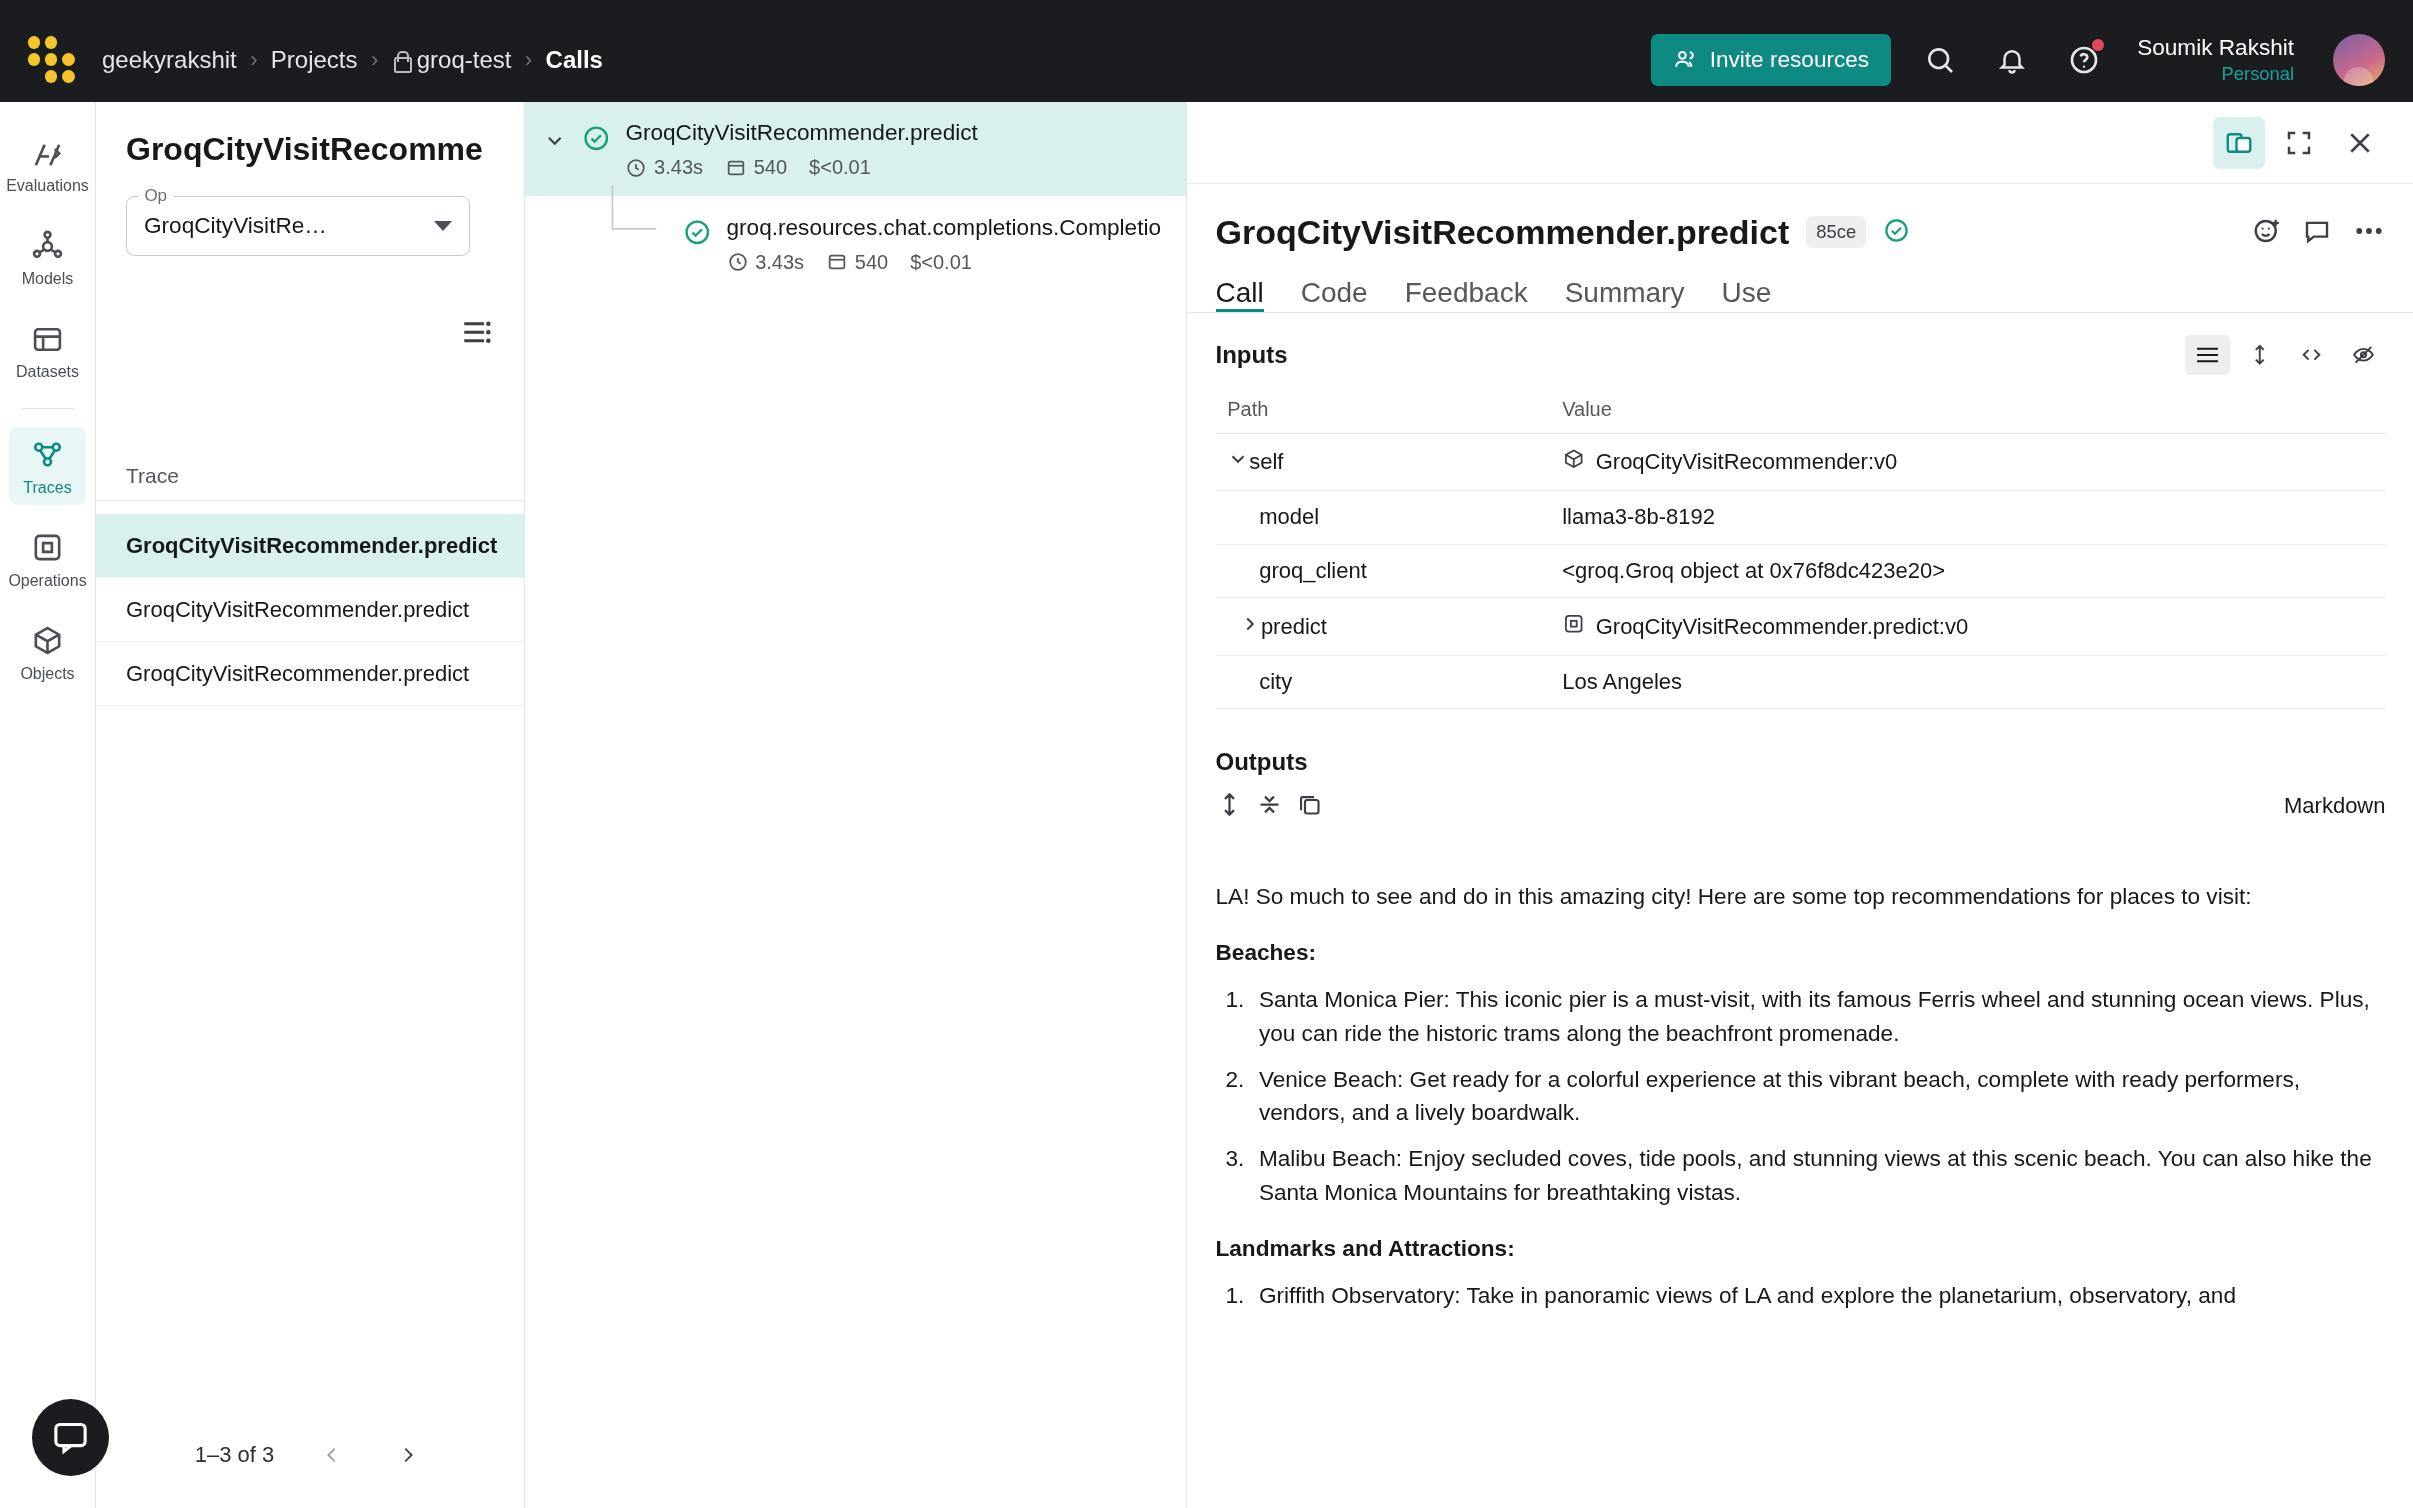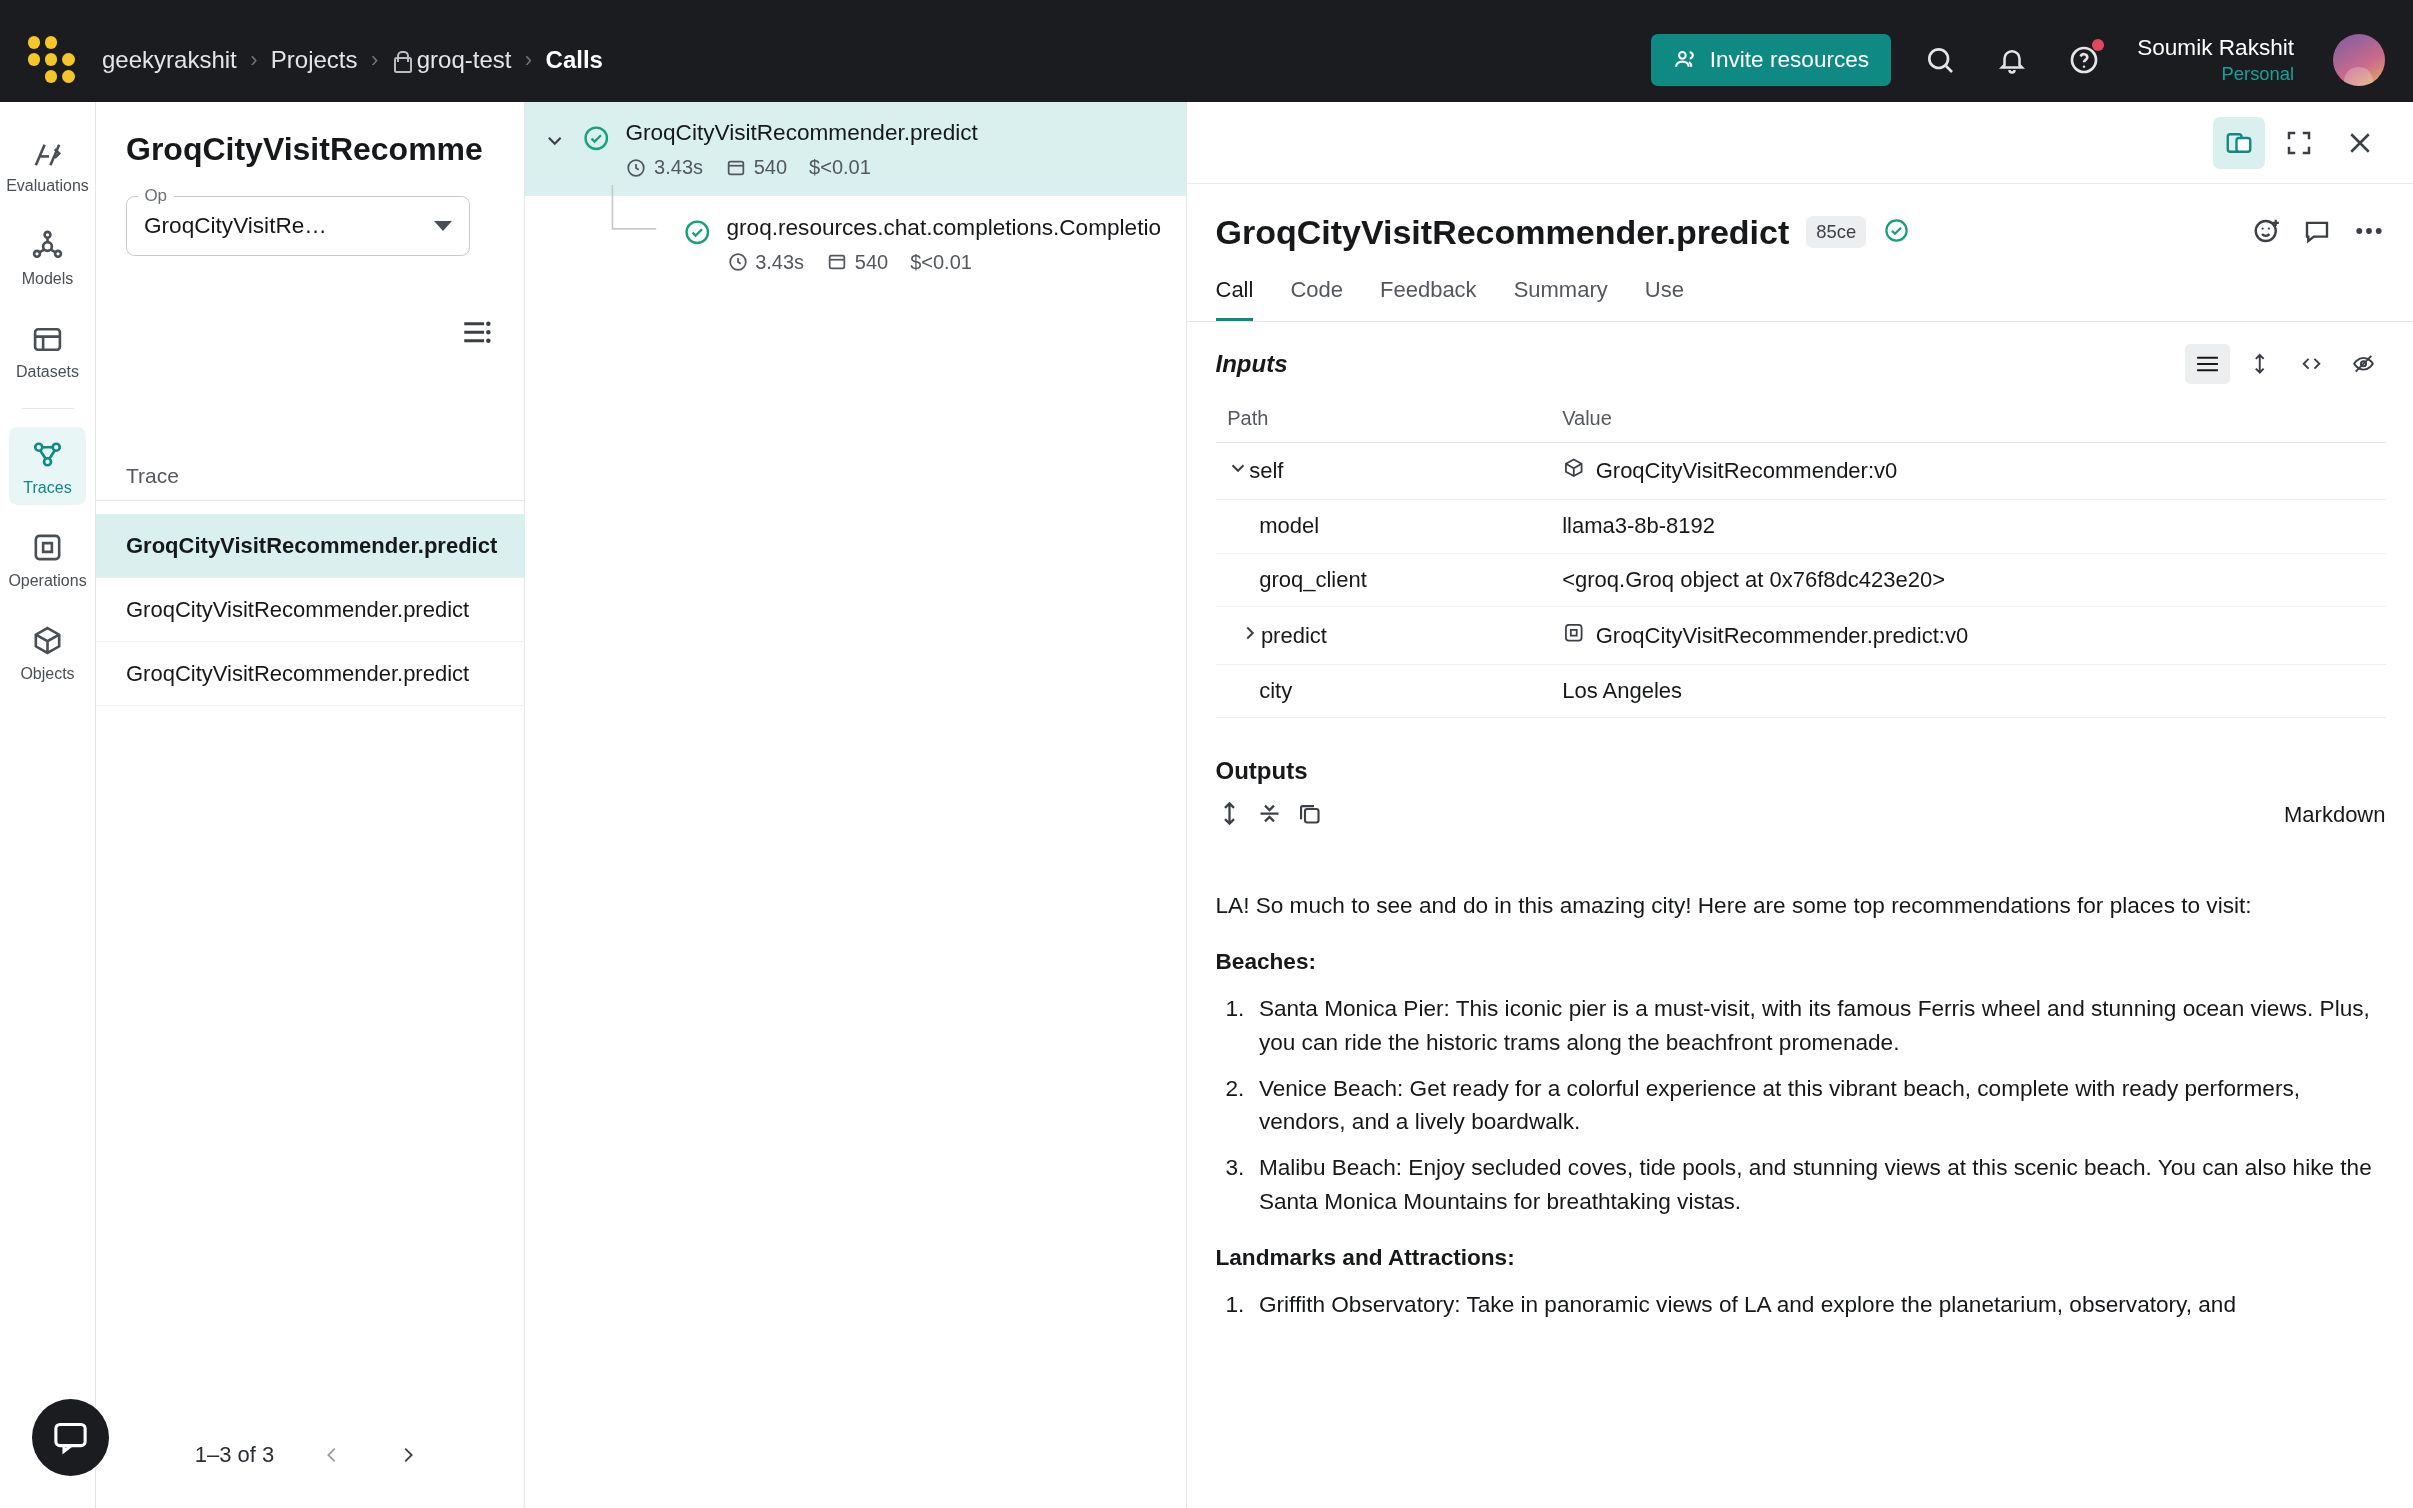--- a/index.html
+++ b/index.html
@@ -86,24 +86,24 @@
   .detail-topbar { height: 82px; display: flex; align-items: center; justify-content: flex-end; gap: 8.4px; padding-right: 28.5px; border-bottom: 0.8px solid #e8eaec; }
   .dt-btn { width: 52px; height: 52px; display: flex; align-items: center; justify-content: center; border-radius: 6.7px; cursor: pointer; }
   .dt-btn.active { background: #d9f0ee; }
 
   .detail-title-row { display: flex; align-items: center; gap: 17px; padding: 28.5px 28.5px 0 28.5px; }
   .detail-title { font-size: 34px; font-weight: bold; color: #16181a; }
   .chip { background: #eceef0; color: #3c4046; font-size: 18.4px; border-radius: 6.7px; padding: 5px 10px; }
   .title-actions { margin-left: auto; display: flex; align-items: center; gap: 20px; }
 
   .tabs { display: flex; gap: 37px; padding: 25px 28.5px 0 28.5px; border-bottom: 0.8px solid #e4e6e9; }
-  .tab { font-size: 22px; color: #54585e; padding-bottom: 15px; cursor: pointer; }
+  .tab { font-size: 28px; color: #54585e; cursor: pointer; }
   .tab.active { color: #16181a; border-bottom: 3.4px solid #0e8a83; }
 
-  .section-head { display: flex; align-items: center; padding: 22px 28.5px 15px 28.5px; font-style: italic; }
+  .section-head { display: flex; align-items: center; padding: 22px 28.5px 15px 28.5px; }
   .section-title { font-size: 24px; font-weight: bold; color: #16181a; }
   .section-tools { margin-left: auto; display: flex; align-items: center; gap: 6.7px; }
   .st-btn { width: 45px; height: 40px; display: flex; align-items: center; justify-content: center; border-radius: 5px; cursor: pointer; }
   .st-btn.active { background: #eceef0; }
 
   table.kv { width: calc(100% - 57px); margin: 0 28.5px; border-collapse: collapse; }
   table.kv th { text-align: left; font-size: 20px; color: #54585e; font-weight: normal; padding: 8.4px 0 11.7px 11.7px; border-bottom: 0.8px solid #e4e6e9; }
   table.kv td { font-size: 22px; color: #16181a; padding: 13.4px 0 13.4px 11.7px; border-bottom: 0.8px solid #eceef0; vertical-align: middle; }
   td.path-cell { width: 335px; }
   .pathwrap { display: flex; align-items: center; gap: 0; }

